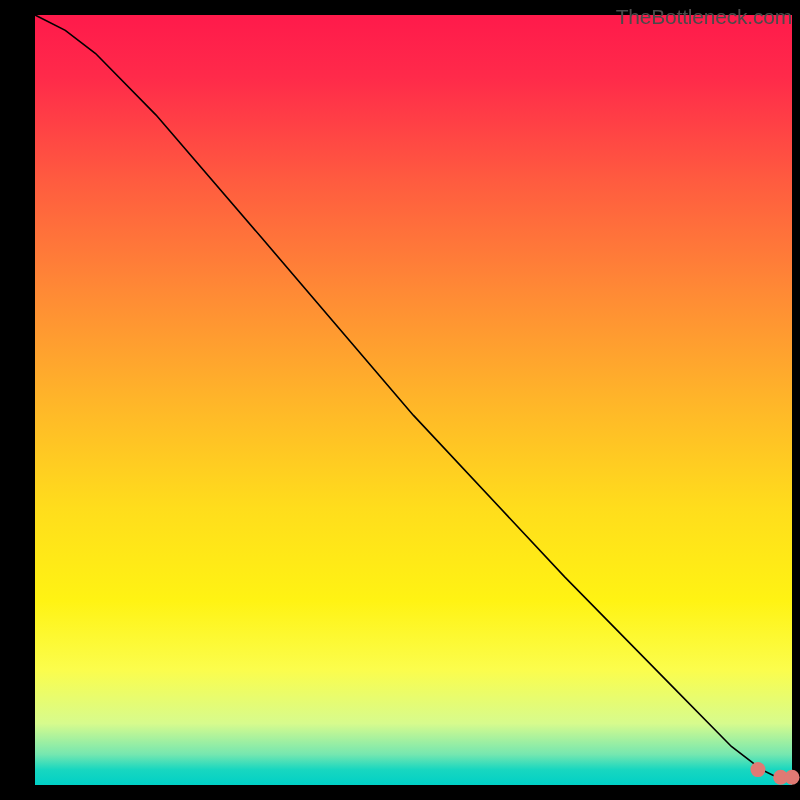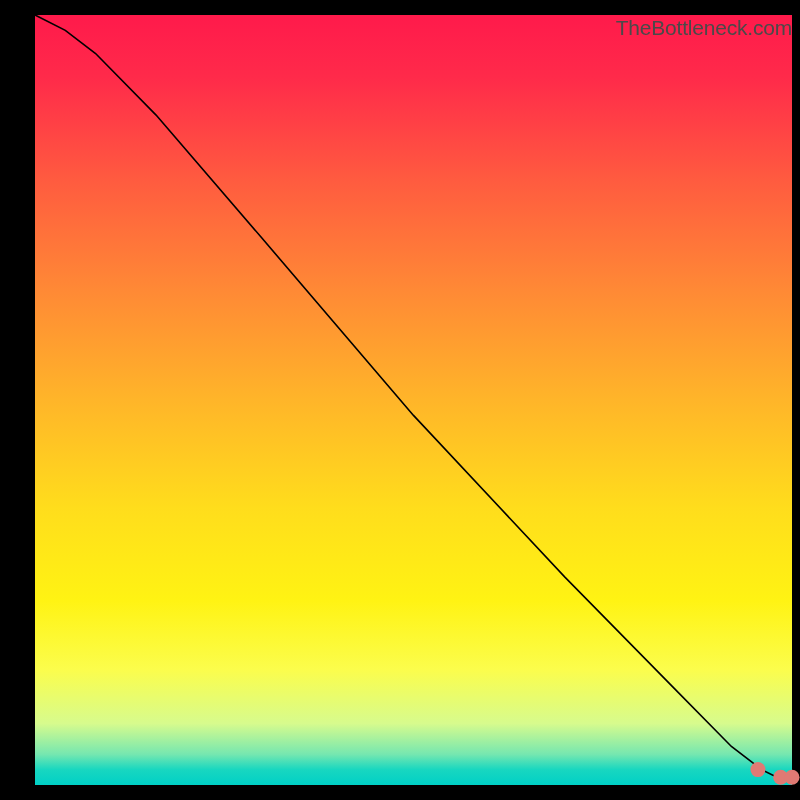--- a/index.html
+++ b/index.html
@@ -27,21 +27,21 @@
       #fff313 76%,
       #fbfd4c 85%,
       #d7fb8d 92%,
       #76e7b0 96%,
       #18d7c0 98%,
       #00d0c6 100%
     );
   }
   .watermark {
     position: absolute;
-    top: 16px;
+    top: 5px;
     right: 8px;
     color: #4a4a4a;
     font-size: 21px;
     font-weight: 500;
     letter-spacing: -0.2px;
   }
   svg.overlay {
     position: absolute;
     left: 35px;
     top: 15px;

